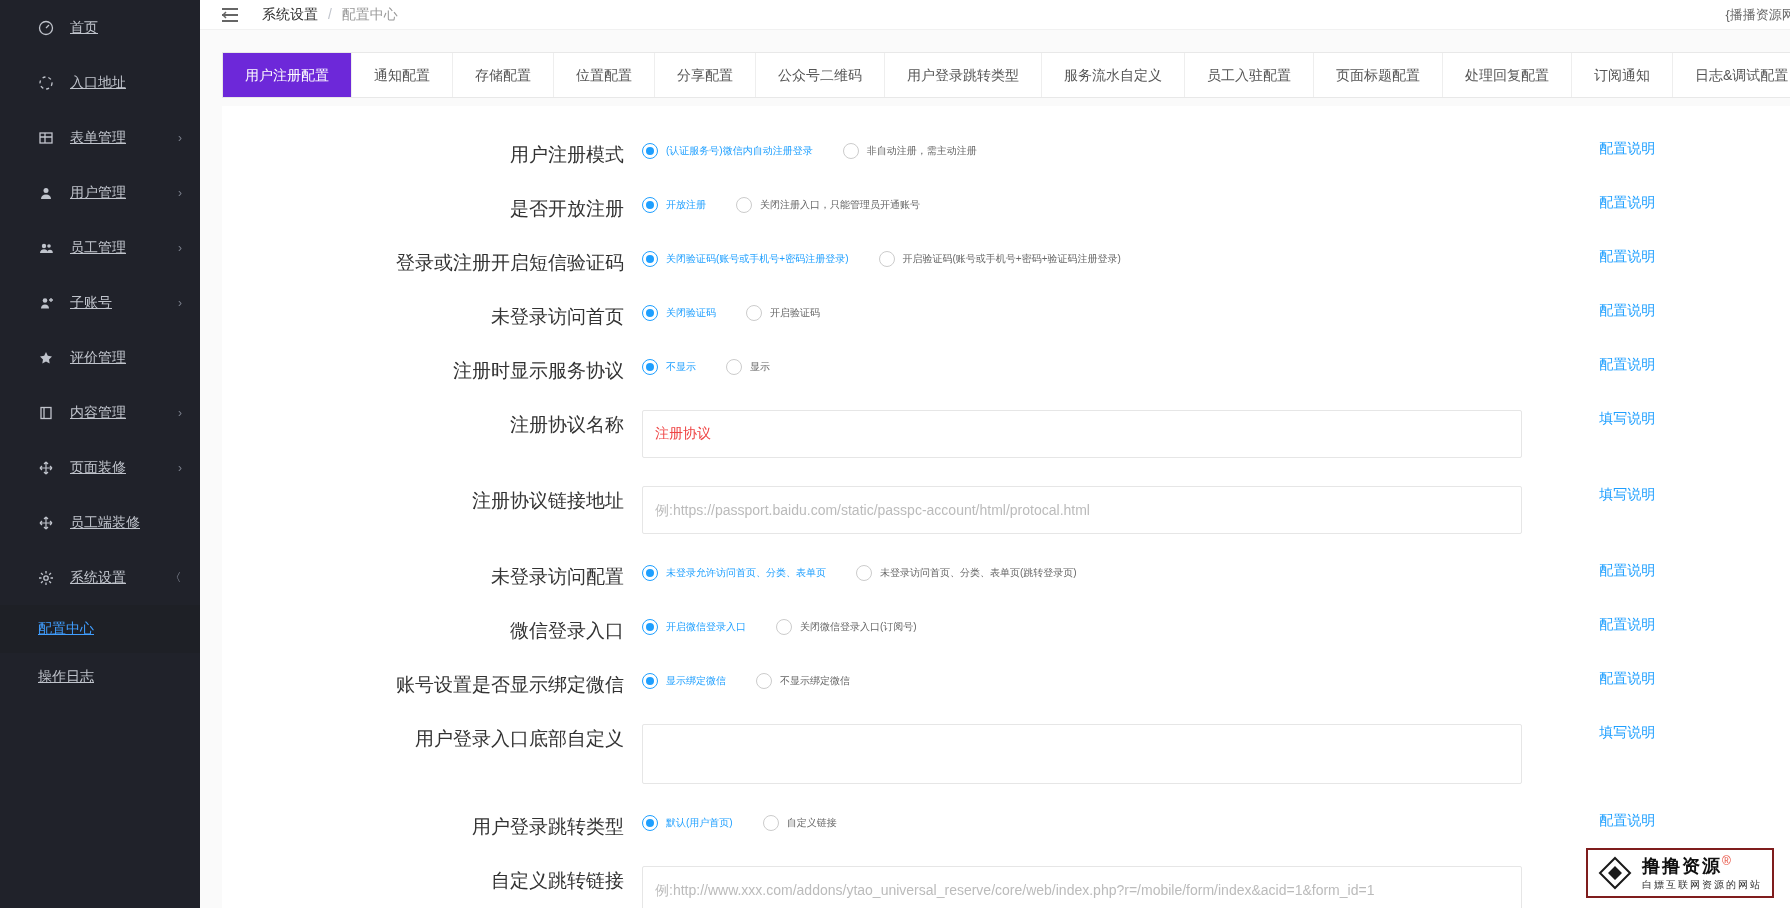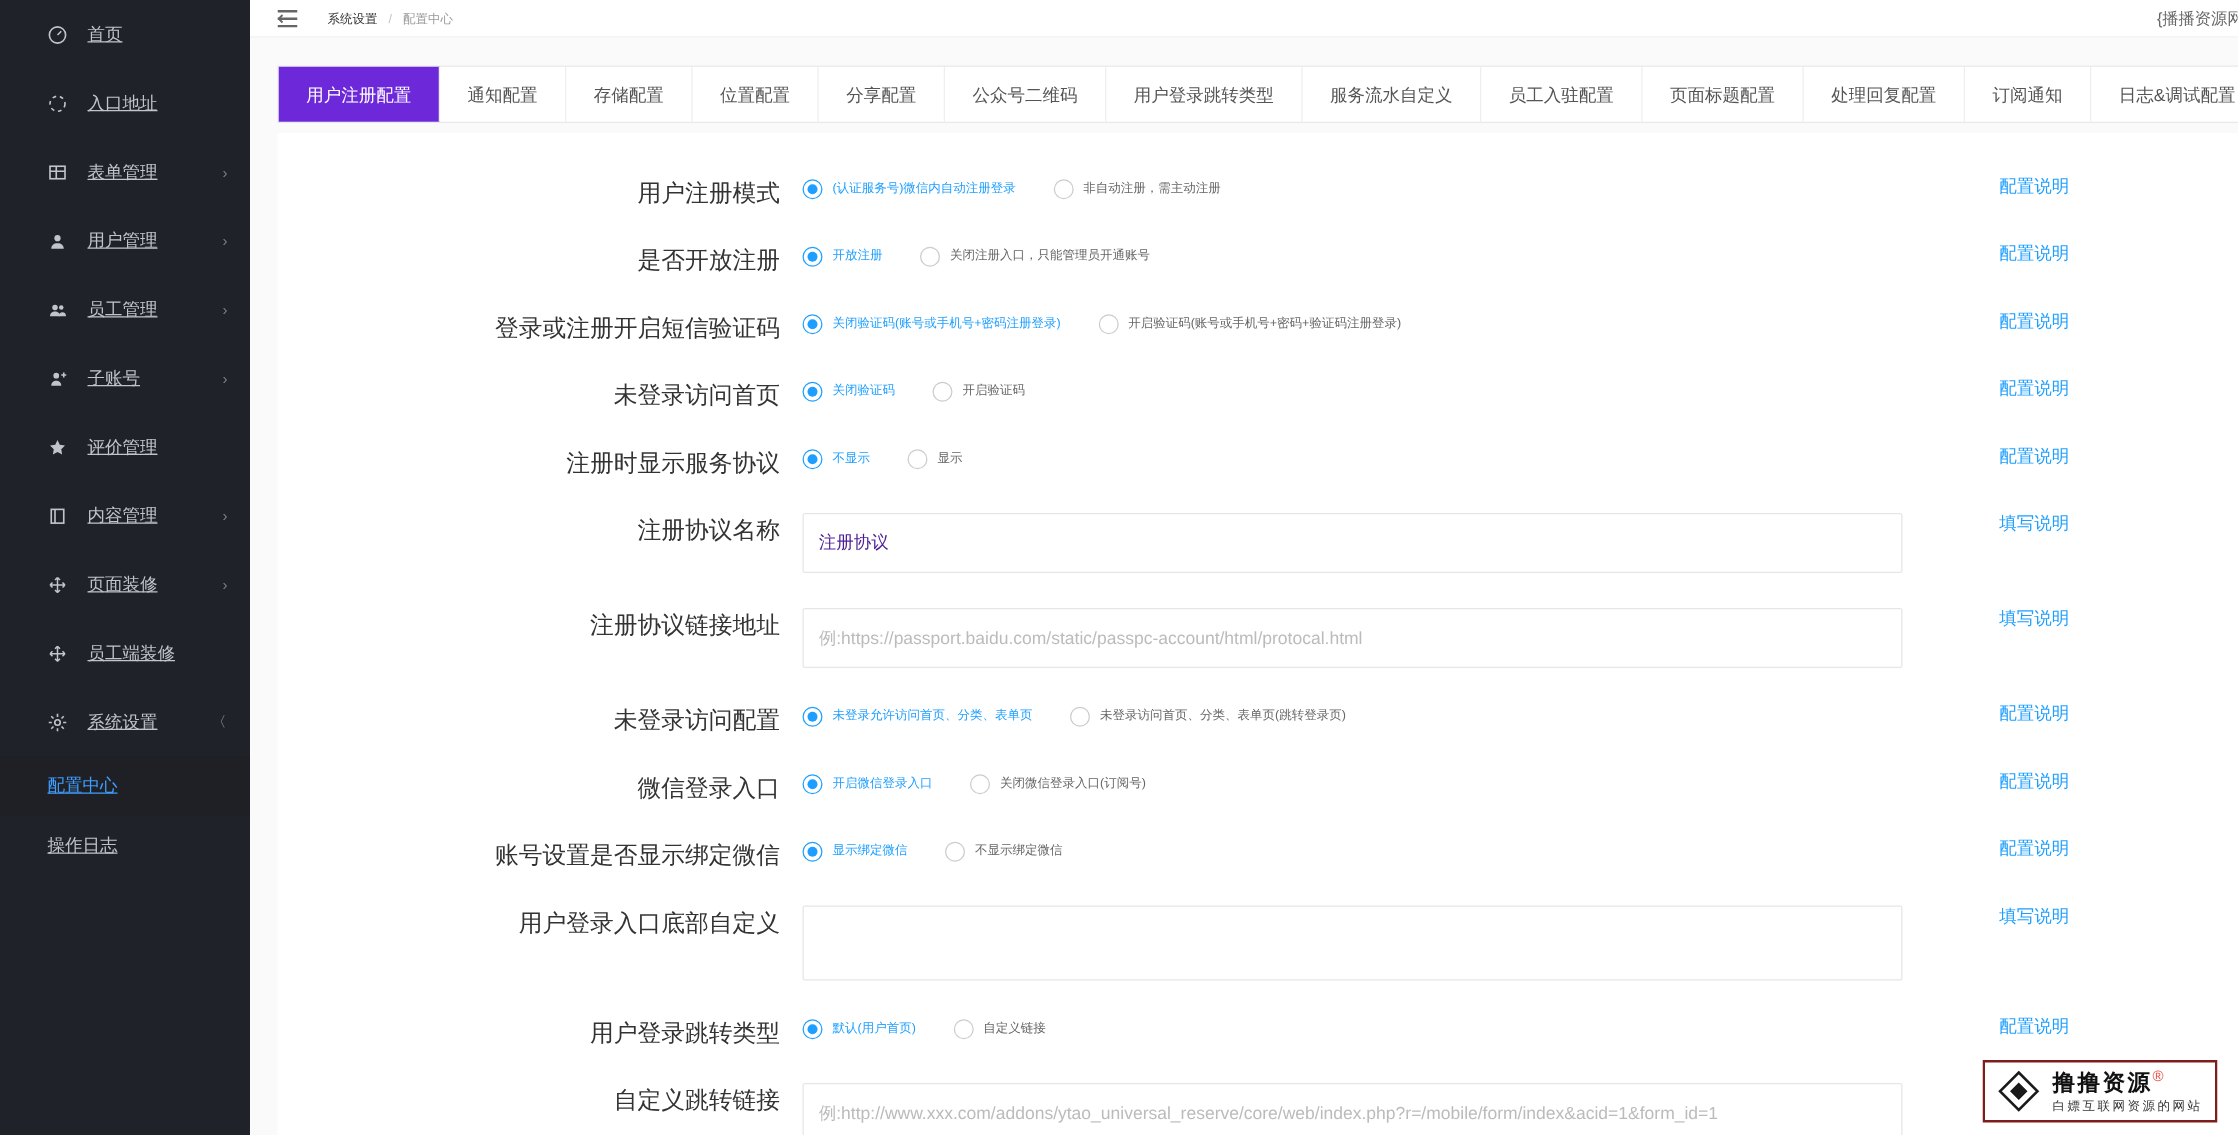--- a/index.html
+++ b/index.html
@@ -8,42 +8,42 @@
 .sidebar { width:200px; background:#20222A; color:#9ea7b3; flex-shrink:0; overflow-y:auto; }
 .side-item { display:flex; align-items:center; padding:0 36px; height:55px; cursor:pointer; color:#c0c4cc; position:relative;text-decoration:underline; }
 .side-item.sub { padding-left:38px; height:48px; }
 .side-item.active { background:#009688; background:#1e2026; color:#409EFF; }
 .side-item .icon { width:20px; margin-right:14px; display:inline-flex; align-items:center; justify-content:center; font-size:15px; }
 .side-item .chev { position:absolute; right:18px; font-size:12px; color:#7a7f8b; }
 .side-item.expanded .chev { transform:rotate(90deg); }
 .main { flex:1; display:flex; flex-direction:column; background:#fafafa; }
 .topbar { height:30px; display:flex; align-items:center; padding:0 24px 0 22px; background:#fff; border-bottom:1px solid #f1f1f1; }
 .topbar .menu-icon { margin-right:24px; color:#666; font-size:16px; }
-.breadcrumb { color:#333; font-size:10px; }
+.breadcrumb { color:#333; font-size:14px; }
 .breadcrumb .sep { color:#c0c4cc; margin:0 6px; }
 .breadcrumb .cur { color:#999; }
 .top-right { margin-left:auto; color:#666; font-size:13px; }
 .content { flex:1; padding:22px 22px 0 22px; overflow-y:auto; background:#fafafa; }
 .tabs { display:flex; background:#fff; border:1px solid #e8e8e8; margin-bottom:8px; }
 .tab { padding:0 22px; height:44px; line-height:44px; font-size:14px; color:#555; border-right:1px solid #eee; cursor:pointer; white-space:nowrap; }
 .tab:last-child { border-right:none; }
 .tab.active { background:#6d28d9; color:#fff; }
 .form-wrap { background:#fff; padding:20px 0 6px 0; }
 .row { display:flex; align-items:flex-start; padding:14px 0; }
 .label { width:420px; text-align:right; padding-right:18px; color:#333; line-height:22px; font-size:19px; padding-top:4px; }
 .field { flex:1; display:flex; align-items:center; flex-wrap:wrap; }
 .hint { width:230px; text-align:left; padding-left:18px; }
 .hint a { color:#1E9FFF; text-decoration:none; font-size:14px; }
 .radio { display:inline-flex; align-items:center; margin-right:30px; cursor:pointer; line-height:22px; }
 .radio .dot { width:16px; height:16px; border:1px solid #ccc; border-radius:50%; margin-right:8px; display:inline-flex; align-items:center; justify-content:center; background:#fff; }
 .radio.checked .dot { border-color:#1E9FFF; }
 .radio.checked .dot::after { content:""; width:8px; height:8px; border-radius:50%; background:#1E9FFF; }
 .radio .txt { color:#666; font-size:10px; }
 .radio.checked .txt { color:#1E9FFF; }
-.input { width:880px; height:48px; border:1px solid #e6e6e6; border-radius:2px; padding:12px 12px; font-size:14px; color:#4c1d95; outline:none; }
+.input { width:880px; height:48px; border:1px solid #e6e6e6; border-radius:2px; padding:12px 12px; font-size:14px; color:#ef4444; outline:none; }
 .input::placeholder { color:#bbb; }
 .textarea { width:880px; height:60px; border:1px solid #e6e6e6; border-radius:2px; padding:8px 12px; font-size:14px; resize:none; outline:none; }
 .watermark { position:fixed; right:16px; bottom:10px; padding:4px 10px; border:2px solid #7f1d1d; background:#fff; display:flex; align-items:center; gap:10px; }
 .watermark .logo { width:34px; height:34px; display:flex; align-items:center; justify-content:center; }
 .watermark .big { font-size:18px; font-weight:700; color:#111; letter-spacing:2px; }
 .watermark .reg { color:#e74c3c; font-size:12px; vertical-align:top; }
 .watermark .small { font-size:10px; color:#333; letter-spacing:2px; }
 svg { display:block; }
 </style>
 </head>

